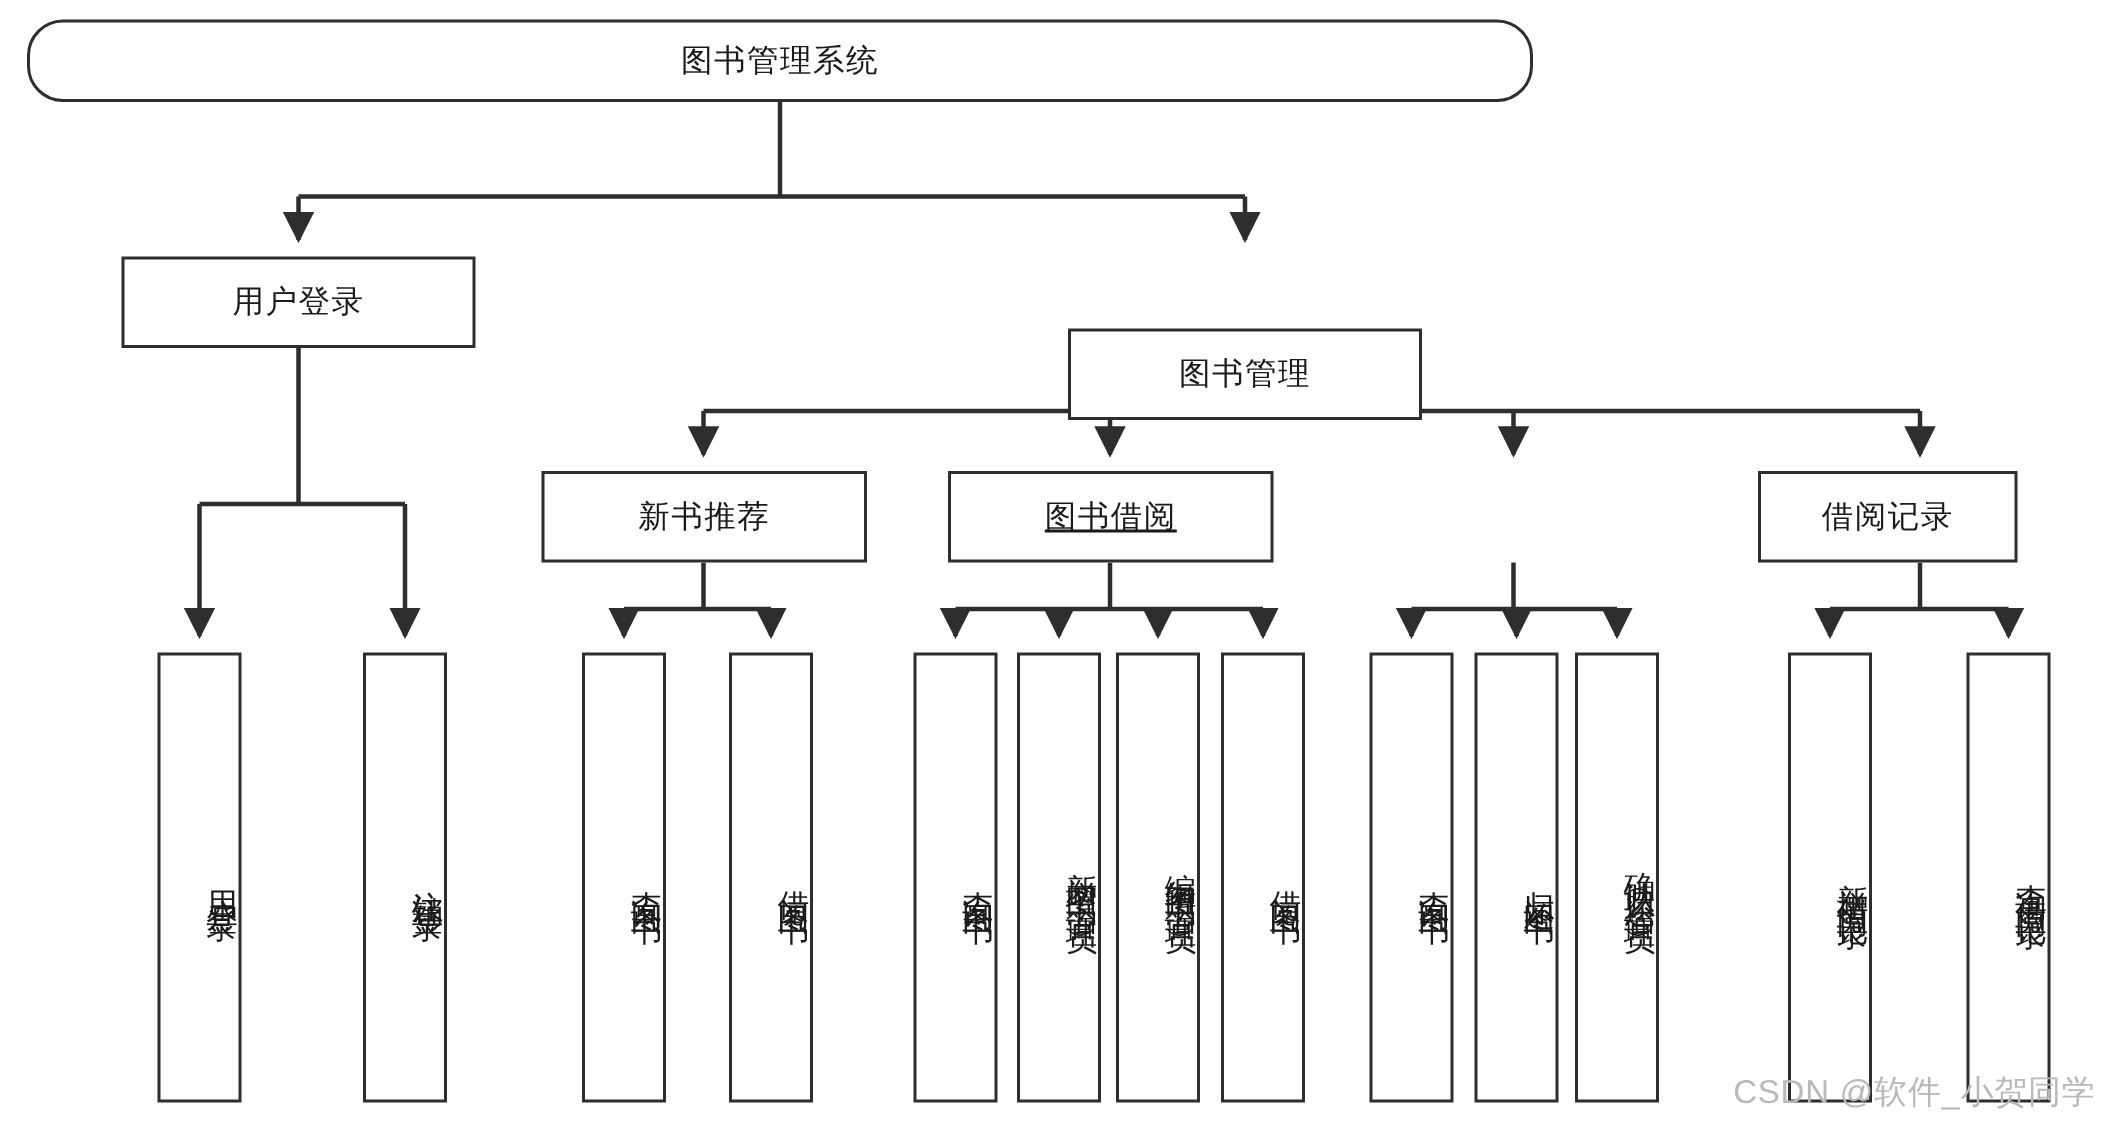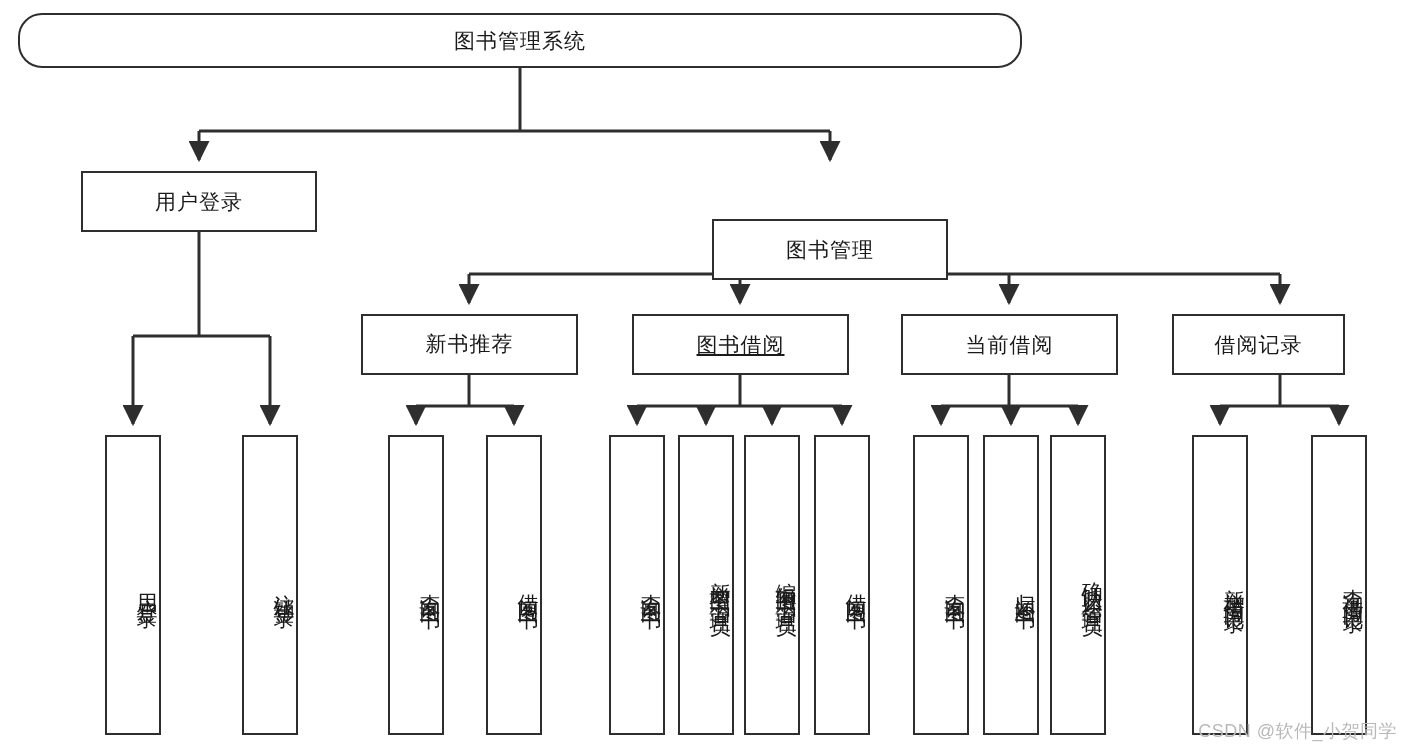--- a/index.html
+++ b/index.html
@@ -53,21 +53,21 @@
   }
   .node.vert .vlabel {
     writing-mode: vertical-rl;
     text-orientation: upright;
     display: block;
   }
   .watermark {
     position: absolute;
     right: 8px;
     bottom: 4px;
-    font-size: 18px;
+    font-size: 22px;
     color: #b9b9b9;
     letter-spacing: 0.5px;
     white-space: nowrap;
     user-select: none;
   }
 </style>
 </head>
 <body>
 
 <div id="canvas">
@@ -132,23 +132,20 @@
   <div class="node horiz" style="left:712px; top:171px; width:236px; height:61px;margin-top:48px;">
     <span>图书管理</span>
   </div>
 
   <div class="node horiz" style="left:361px; top:314px; width:217px; height:61px;font-family:Liberation Serif, serif;">
     <span>新书推荐</span>
   </div>
   <div class="node horiz" style="left:632px; top:314px; width:217px; height:61px;text-decoration:underline;">
     <span>图书借阅</span>
   </div>
-  <div class="node horiz" style="left:901px; top:314px; width:217px; height:61px;">
-    <span>当前借阅</span>
-  </div>
   <div class="node horiz" style="left:1172px; top:314px; width:173px; height:61px;">
     <span>借阅记录</span>
   </div>
 
   <div class="node vert" style="left:105px; top:435px; width:56px; height:300px;">
     <span class="vlabel">用户登录</span>
   </div>
   <div class="node vert" style="left:242px; top:435px; width:56px; height:300px;">
     <span class="vlabel">注销登录</span>
   </div>

